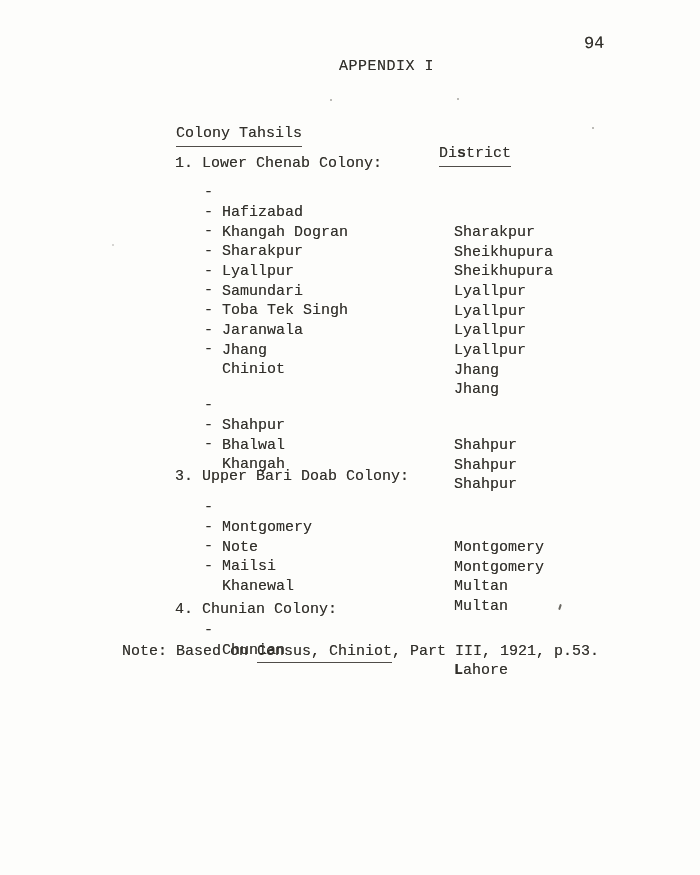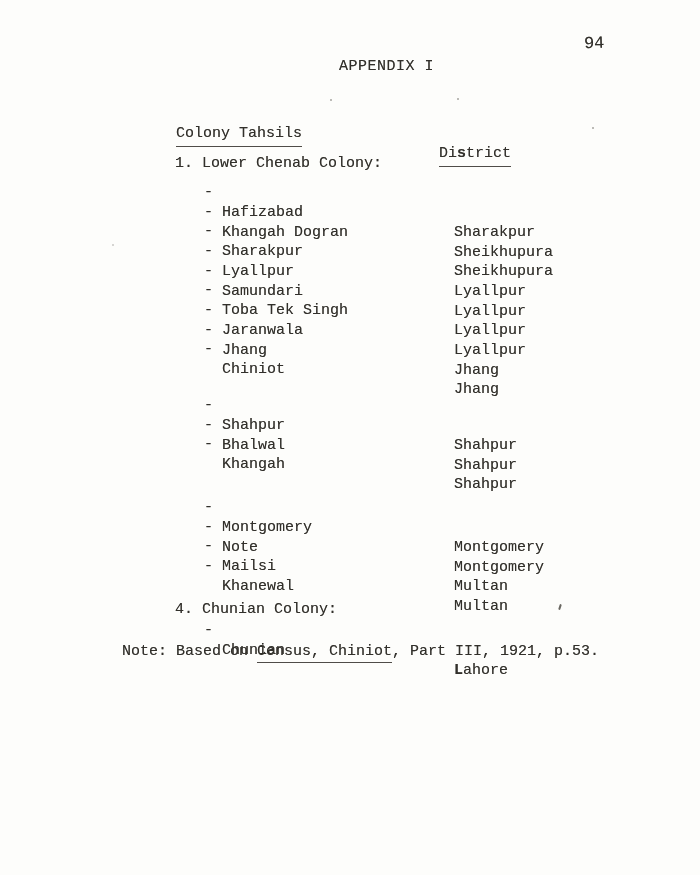--- a/index.html
+++ b/index.html
@@ -96,20 +96,23 @@
     <span class="dash">-</span>
     <span class="tname">Bhalwal</span>
     <span class="dname">Shahpur</span>
   </div>
   <div class="line" style="top:415px">
     <span class="dash">-</span>
     <span class="tname">Khangah</span>
     <span class="dname">Shahpur</span>
   </div>
 
+  <div class="line" style="top:447px">
+    <span class="heading-text">3. Upper Bari Doab Colony:</span>
+  </div>
   <div class="line" style="top:478px">
     <span class="dash">-</span>
     <span class="tname">Montgomery</span>
     <span class="dname">Montgomery</span>
   </div>
   <div class="line" style="top:498px">
     <span class="dash">-</span>
     <span class="tname">Note</span>
     <span class="dname">Montgomery</span>
   </div>

